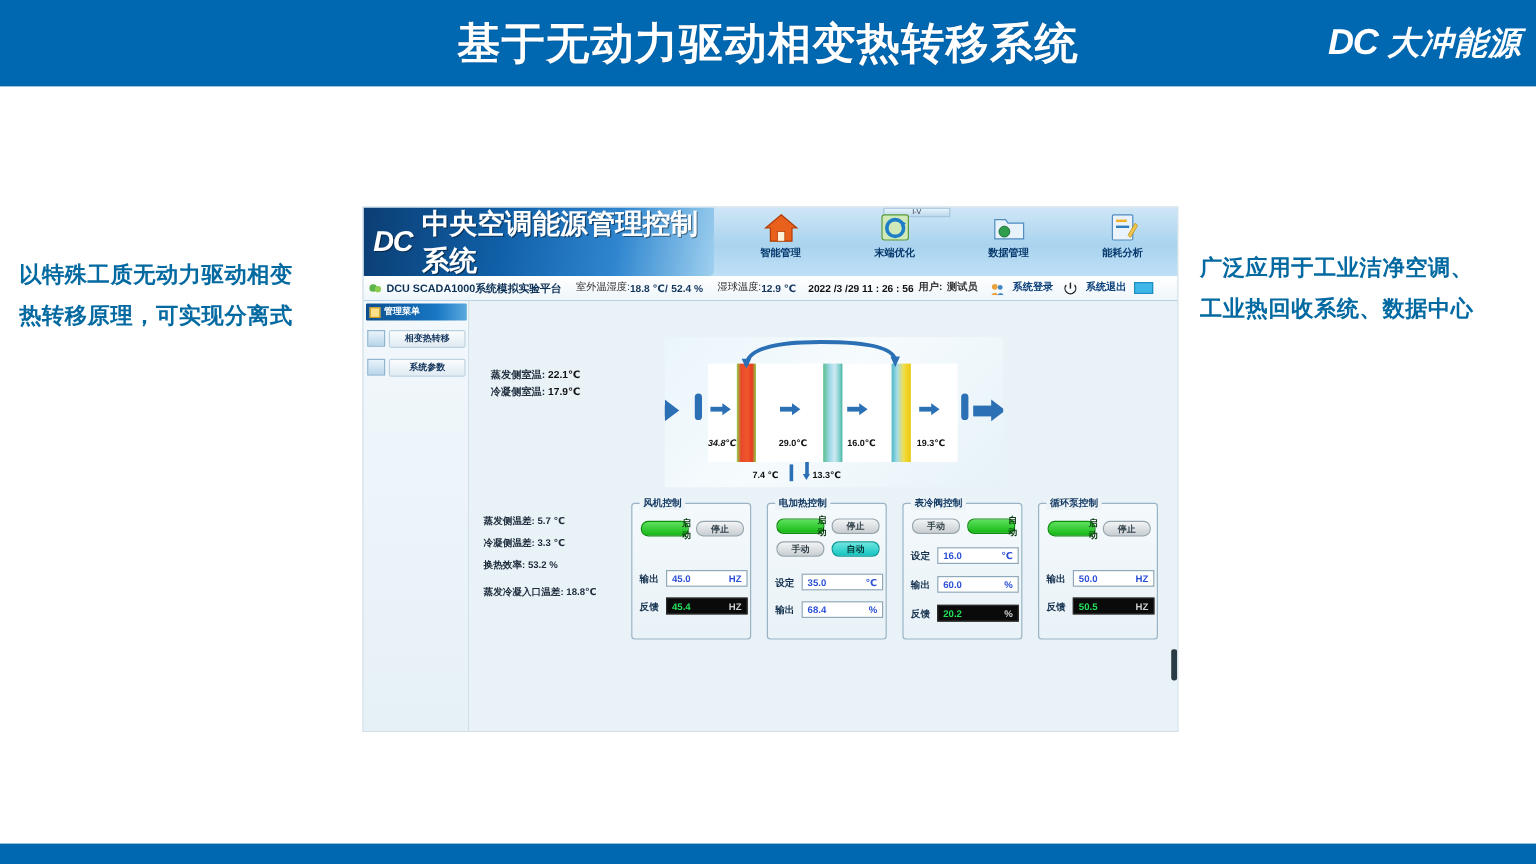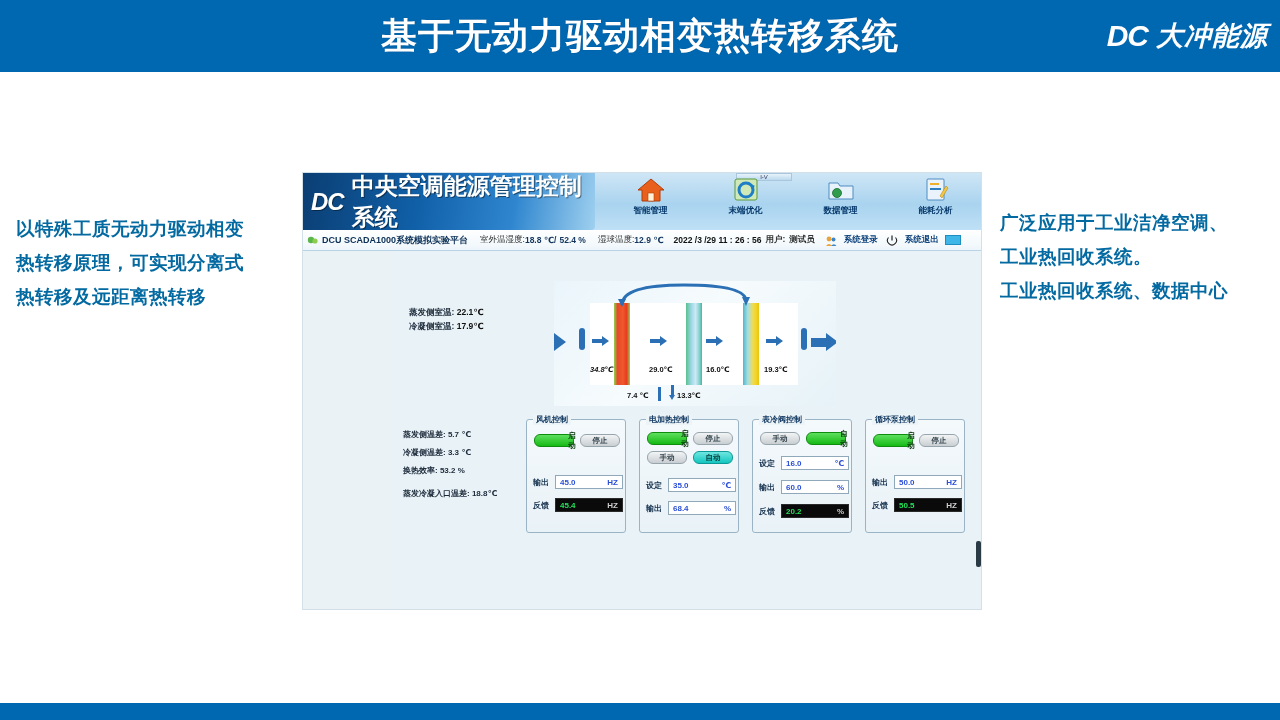--- a/index.html
+++ b/index.html
@@ -234,26 +234,24 @@
   <div class="slide-title">基于无动力驱动相变热转移系统</div>
   <div class="logo-box">
     <span class="logo-dc">DC</span>
     <span class="logo-cn">大冲能源</span>
   </div>
 </div>
 
 <div class="caption caption-left">
   <div>以特殊工质无动力驱动相变</div>
   <div>热转移原理，可实现分离式</div>
-  <div>热转移及远距离热转移</div>
 </div>
 
 <div class="caption caption-right">
   <div>广泛应用于工业洁净空调、</div>
-  <div>工业热回收系统。</div>
   <div>工业热回收系统、数据中心</div>
 </div>
 
 <div class="scada">
 
   <div class="scada-top">
     <div class="brandbar">
       <span class="brand-dc">DC</span>
       <span class="brand-title">中央空调能源管理控制系统</span>
     </div>
@@ -317,20 +315,34 @@
     </svg>
     <a class="st-link" href="#">系统登录</a>
     <svg class="st-icon" style="margin-left:8px" viewBox="0 0 12 11">
       <path d="M2.5 2.5 a4.5 4.5 0 1 0 7 0" fill="none" stroke="#222" stroke-width="1.1"></path>
       <rect x="5.4" y="0.5" width="1.2" height="5" fill="#222"></rect>
     </svg>
     <a class="st-link" href="#">系统退出</a>
     <span class="st-chip"></span>
   </div>
 
+  <div class="sidemenu">
+    <div class="menu-head">
+      <span class="mh-ico"></span>
+      <span>管理菜单</span>
+    </div>
+    <div class="menu-item">
+      <span class="mi-ico"></span>
+      <span class="mi-lab">相变热转移</span>
+    </div>
+    <div class="menu-item">
+      <span class="mi-ico"></span>
+      <span class="mi-lab">系统参数</span>
+    </div>
+  </div>
 
   <div class="canvas">
 
     <div class="readout ro1">
       <span>蒸发侧室温:</span>
       <span class="ro-val">22.1℃</span>
     </div>
     <div class="readout ro2">
       <span>冷凝侧室温:</span>
       <span class="ro-val">17.9℃</span>

